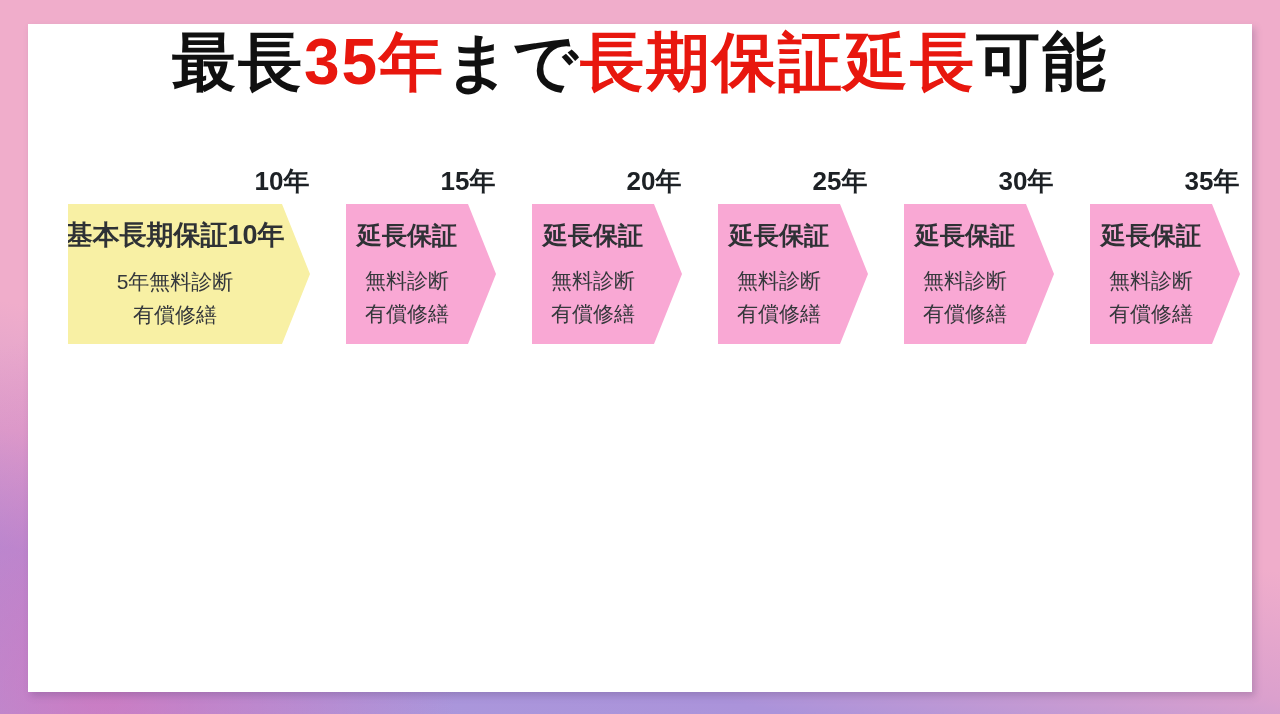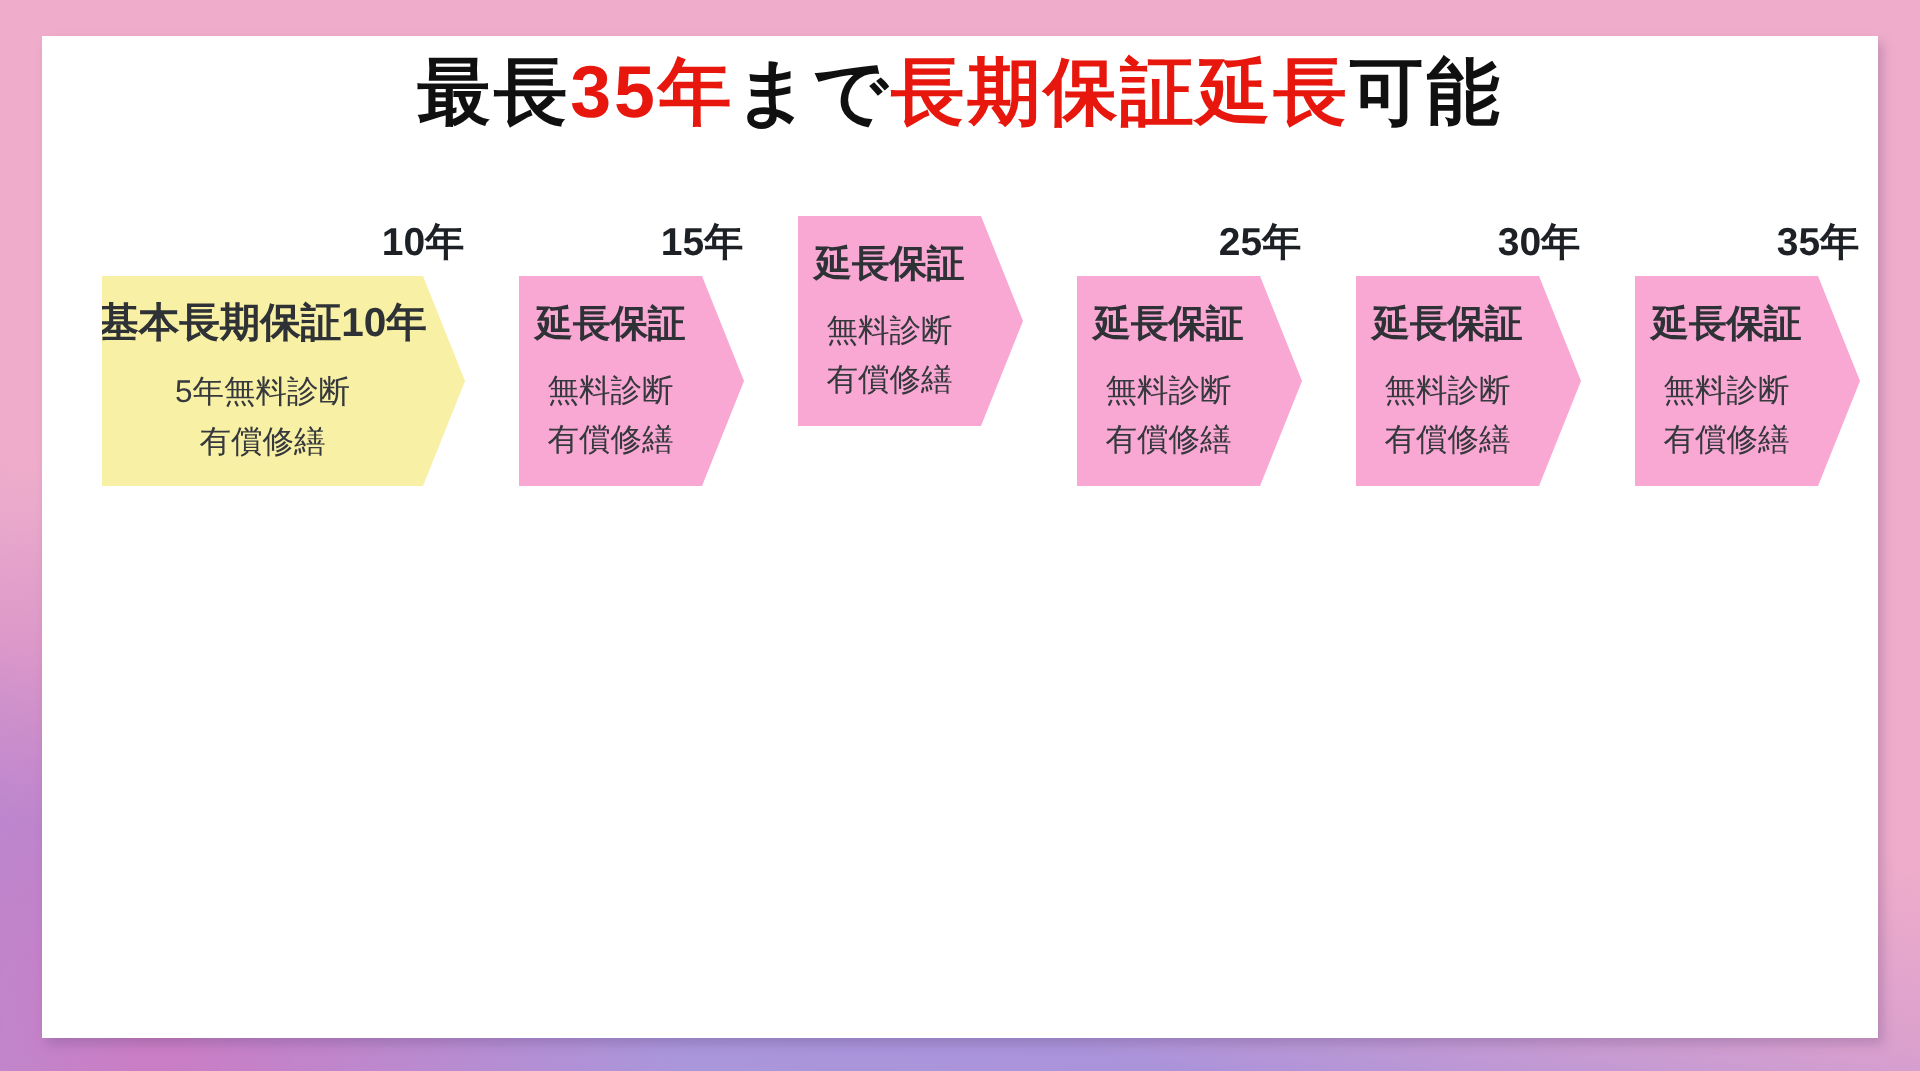--- a/index.html
+++ b/index.html
@@ -18,21 +18,21 @@
     position: absolute;
     left: 28px; top: 24px; right: 28px; bottom: 22px;
     background: #ffffff;
     box-shadow: 3px 4px 7px rgba(90, 70, 120, 0.28);
   }
 
   
   .title {
     margin: -6px 0 0 0;
     text-align: center;
-    font-size: 49px;
+    font-size: 64px;
     line-height: 88px;
     font-weight: 800;
     letter-spacing: 2px;
     color: #101010;
     white-space: nowrap;
   }
   .title .red { color: #e8170e; }
 
   .subtitle {
     margin-top: 2px;
@@ -56,20 +56,21 @@
     display: flex;
     gap: 8px;
     margin: 38px 12px 0 12px;
   }
   .seg { flex: 1 1 0; min-width: 0; }
   .seg.base { flex: 0 0 270px; }
 
   .ylabel {
     position: relative;
     height: 40px;
+    margin-top: 20px;
   }
   .ylabel span {
     position: absolute;
     right: 28px;
     bottom: 5px;
     transform: translateX(50%);
     font-size: 26px;
     font-weight: 700;
     color: #1d2125;
     white-space: nowrap;
@@ -141,20 +142,23 @@
           <span>15年</span>
         </div>
       <div class="arrow">
         <div class="seg-title">延長保証</div>
         <div class="seg-sub first">無料診断</div>
         <div class="seg-sub">有償修繕</div>
       </div>
     </div>
 
     <div class="seg ext">
+      <div class="ylabel">
+          <span>20年</span>
+        </div>
       <div class="arrow">
         <div class="seg-title">延長保証</div>
         <div class="seg-sub first">無料診断</div>
         <div class="seg-sub">有償修繕</div>
       </div>
     </div>
 
     <div class="seg ext">
       <div class="ylabel">
           <span>25年</span>

